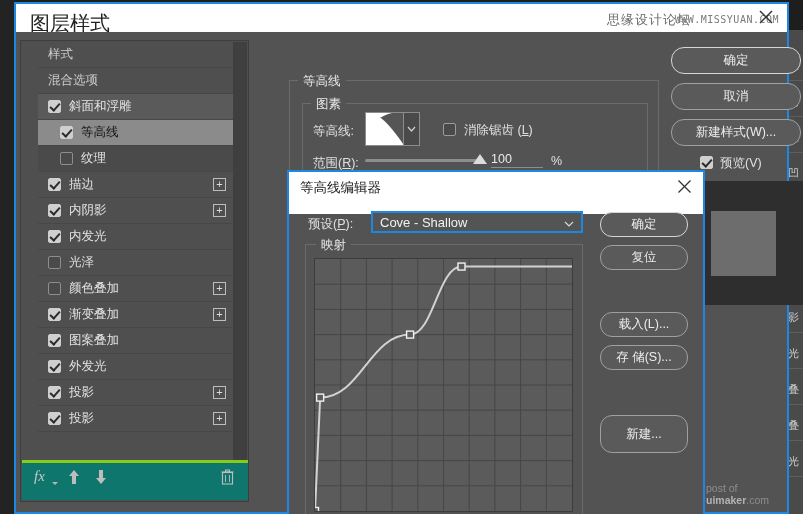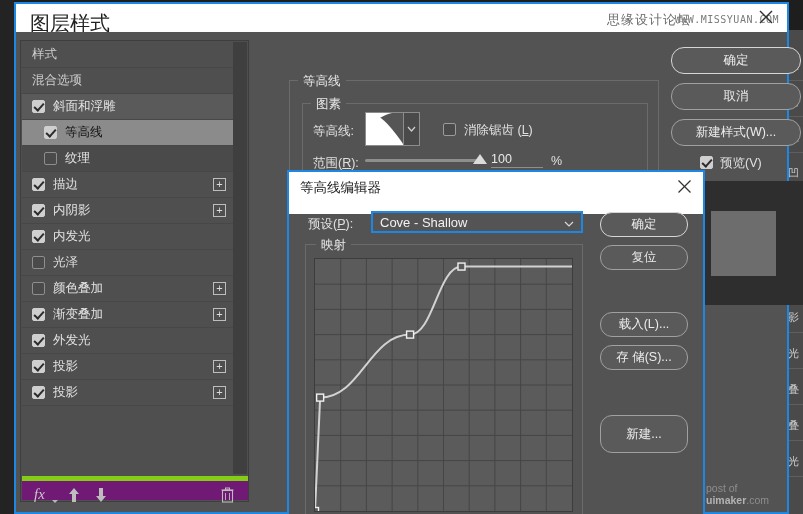--- a/index.html
+++ b/index.html
@@ -70,20 +70,21 @@
   .fx-panel {
     position: absolute; left: 4px; top: 8px;
     width: 229px; height: 462px;
     background: #4f4f4f;
     border: 1px solid #3e3e3e;
   }
   .fx-list {
     position: absolute; left: 1px; top: 1px;
     width: 212px; height: 432px;
     overflow: hidden;
+    padding-left: 16px;
   }
   .fx-row {
     position: relative;
     height: 26px;
     border-bottom: 1px solid #474747;
     background: #4f4f4f;
     display: flex; align-items: center;
   }
   .fx-row.plain { background: #4f4f4f; }
   .fx-row.level1 { background: #5a5a5a; }
@@ -119,23 +120,23 @@
     border: 1px solid #bdbdbd;
     color: #dcdcdc; font-size: 11px; line-height: 11px;
     text-align: center;
   }
   .fx-scroll-track {
     position: absolute; right: 1px; top: 1px; width: 14px; height: 432px;
     background: #3f3f3f;
   }
   .fx-toolbar {
     position: absolute; left: 1px; bottom: 1px;
-    width: 226px; height: 24px;
-    background: #701a75;
-    border-top: 5px solid #84cc16;
+    width: 226px; height: 40px;
+    background: #0f766e;
+    border-top: 3px solid #84cc16;
   }
   .tb-icon {
     position: absolute; top: 5px;
     color: #c8c8c8;
   }
   .tb-fx { left: 12px; font-style: italic; font-size: 15px; font-family: "Liberation Serif", serif; }
   .tb-fx-caret {
     position: absolute; left: 30px; top: 19px;
     border-left: 3px solid transparent; border-right: 3px solid transparent;
     border-top: 3px solid #b5b5b5;
@@ -399,20 +400,24 @@
             </div>
             <div class="fx-row">
               <div class="chk"></div>
               <span class="fx-label">颜色叠加</span>
               <div class="plus-btn">+</div>
             </div>
             <div class="fx-row">
               <div class="chk on"></div>
               <span class="fx-label">渐变叠加</span>
               <div class="plus-btn">+</div>
+            </div>
+            <div class="fx-row">
+              <div class="chk on"></div>
+              <span class="fx-label">图案叠加</span>
             </div>
             <div class="fx-row">
               <div class="chk on"></div>
               <span class="fx-label">外发光</span>
             </div>
             <div class="fx-row">
               <div class="chk on"></div>
               <span class="fx-label">投影</span>
               <div class="plus-btn">+</div>
             </div>

